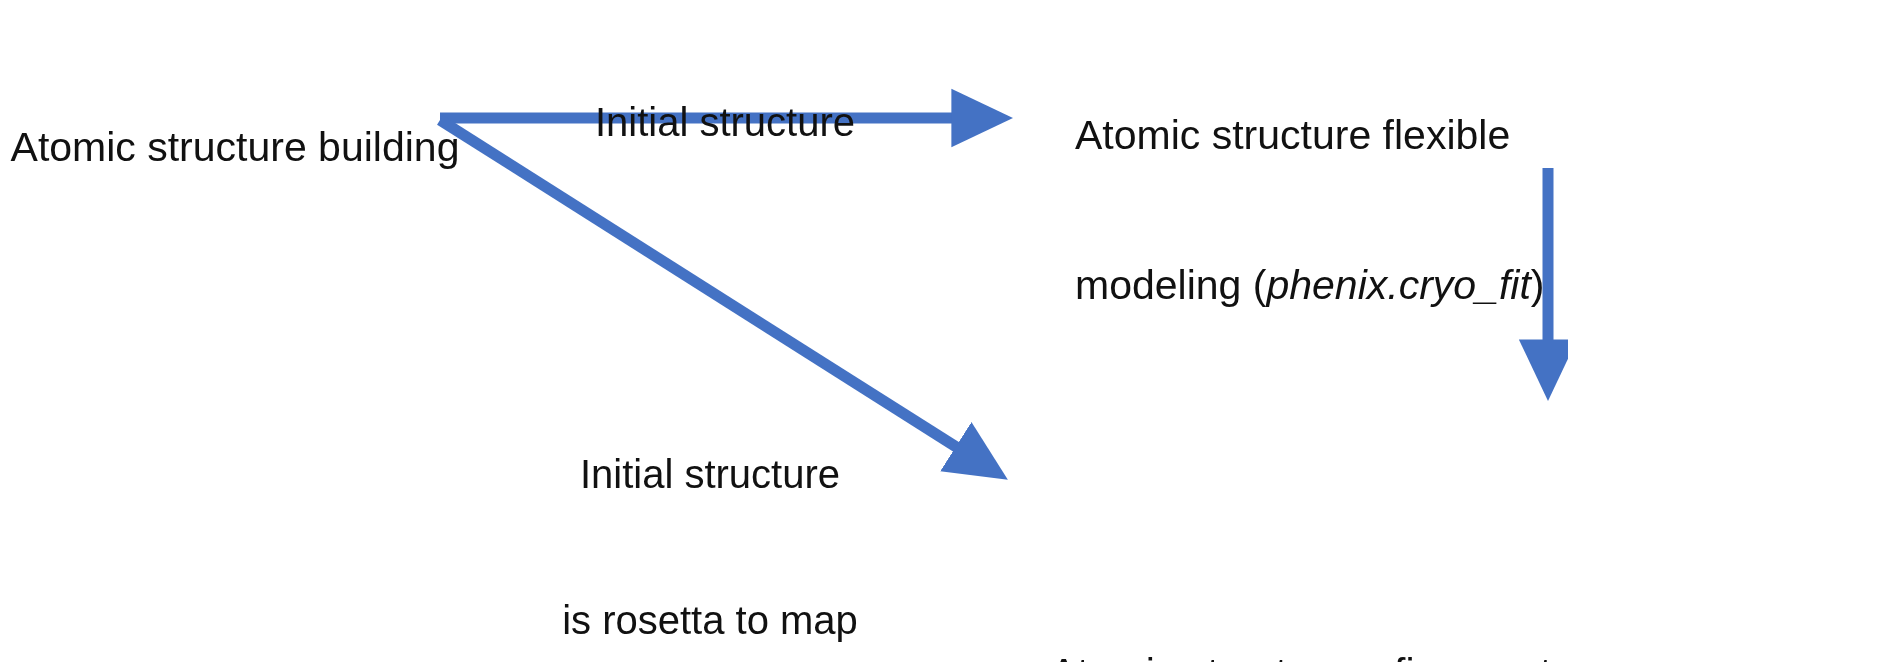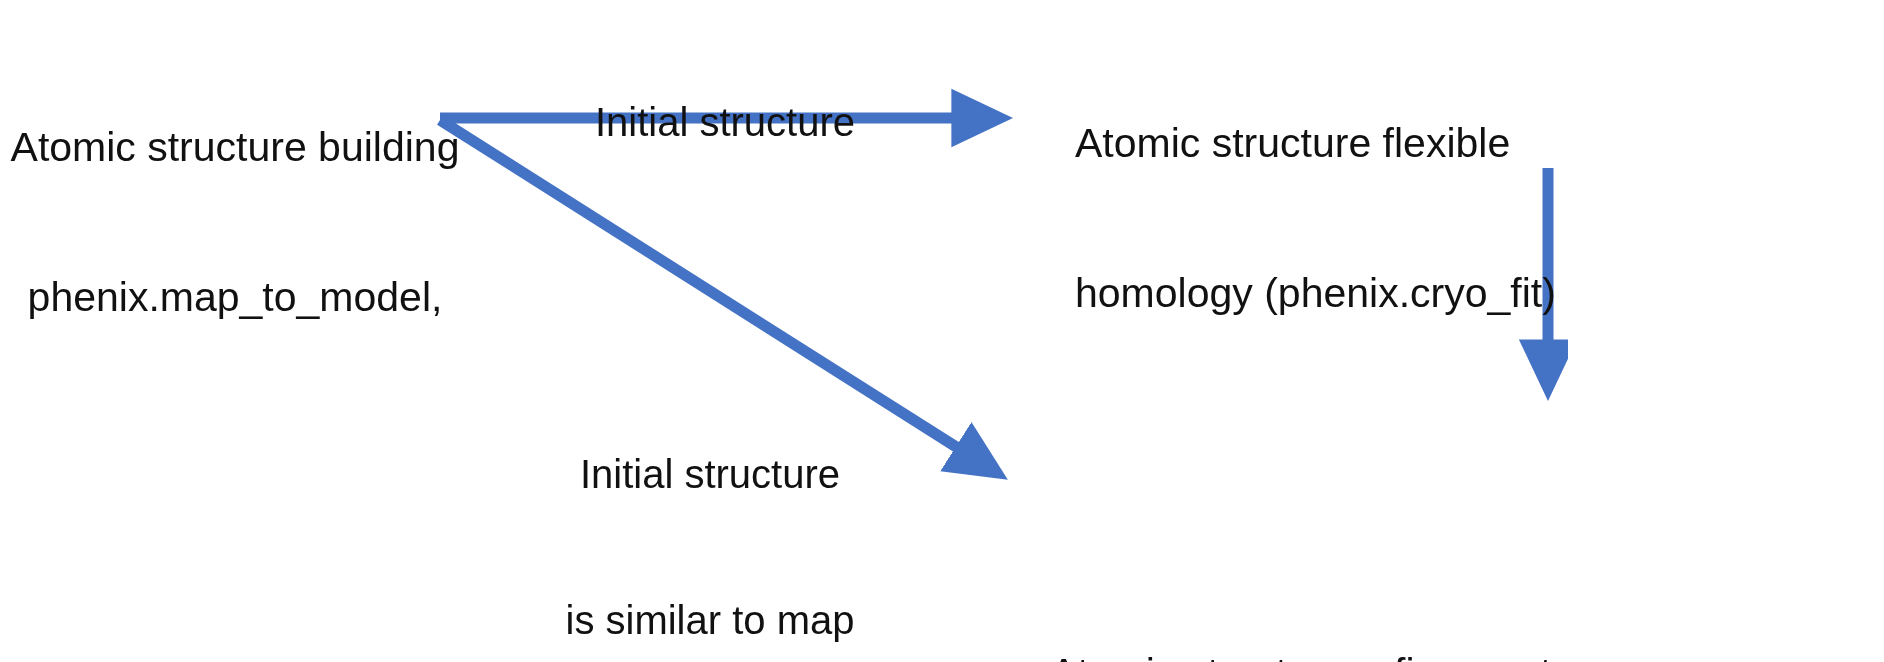--- a/index.html
+++ b/index.html
@@ -20,26 +20,27 @@
     position: absolute;
     text-align: center;
     line-height: 1.22;
     white-space: pre;
     color: #111111;
     font-weight: 400;
   }
   .node { font-size: 41px; }
   .edge-label { font-size: 40px; }
   .node .ital, .edge-label .ital {
+    font-style: italic;
   }
   .ln { display: block; }
 
   
   #node-build      { left: 0px;    top: 22px;  width: 470px; }
-  #node-flexfit    { left: 1075px; top: 18px;  width: 580px; text-align: left;}
+  #node-flexfit    { left: 1075px; top: 10px;  width: 580px; text-align: left;}
   #node-refine     { left: 1050px; top: 548px; width: 834px; text-align: left;}
 
   
   #label-different { left: 510px;  top: 0px;   width: 430px; }
   #label-similar   { left: 510px;  top: 352px; width: 400px; }
 
   svg.arrows {
     position: absolute;
     left: 0;
     top: 0;
@@ -68,35 +69,34 @@
       <line x1="440" y1="120" x2="980" y2="462" stroke="#4472C4" stroke-width="11" marker-end="url(#ahead)"></line>
     </g>
 
     <g>
       <line x1="1548" y1="168" x2="1548" y2="368" stroke="#4472C4" stroke-width="11" marker-end="url(#ahead)"></line>
     </g>
   </svg>
 
   <div class="node" id="node-build">
     <span class="ln">Atomic structure building</span>
-    <span class="ln ital">phenix.map_to_model,</span>
   </div>
 
   <div class="edge-label" id="label-different">
     <span class="ln">Initial structure</span>
   </div>
 
   <div class="edge-label" id="label-similar">
     <span class="ln">Initial structure</span>
-    <span class="ln">is similar to map</span>
+    <span class="ln">is rosetta to map</span>
   </div>
 
   <div class="node" id="node-flexfit">
     <span class="ln">Atomic structure flexible</span>
-    <span class="ln"><span>homology (</span><span class="ital">phenix.cryo_fit</span><span>)</span></span>
+    <span class="ln"><span>modeling (</span><span class="ital">phenix.cryo_fit</span><span>)</span></span>
   </div>
 
   <div class="node" id="node-refine">
     <span class="ln">Atomic structure refinement</span>
     
   </div>
 
 </div>
 
 </body></html>

